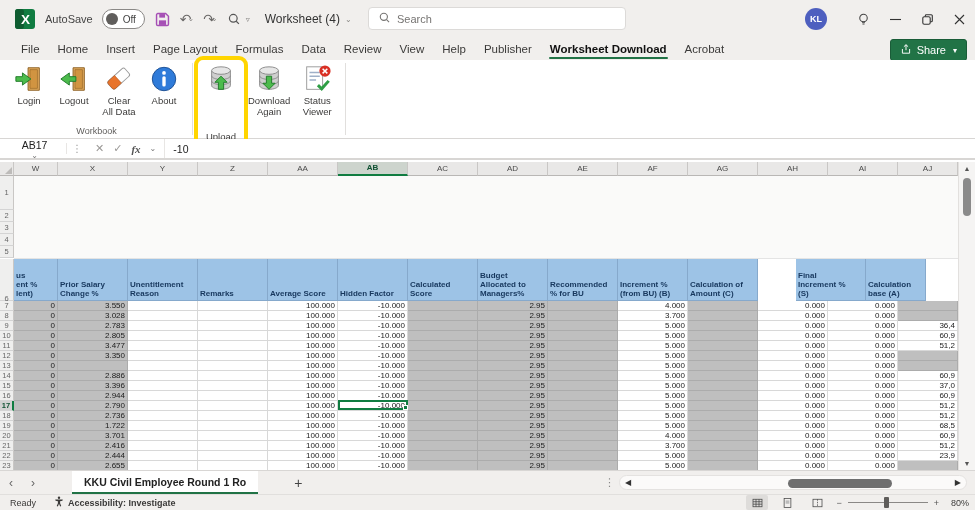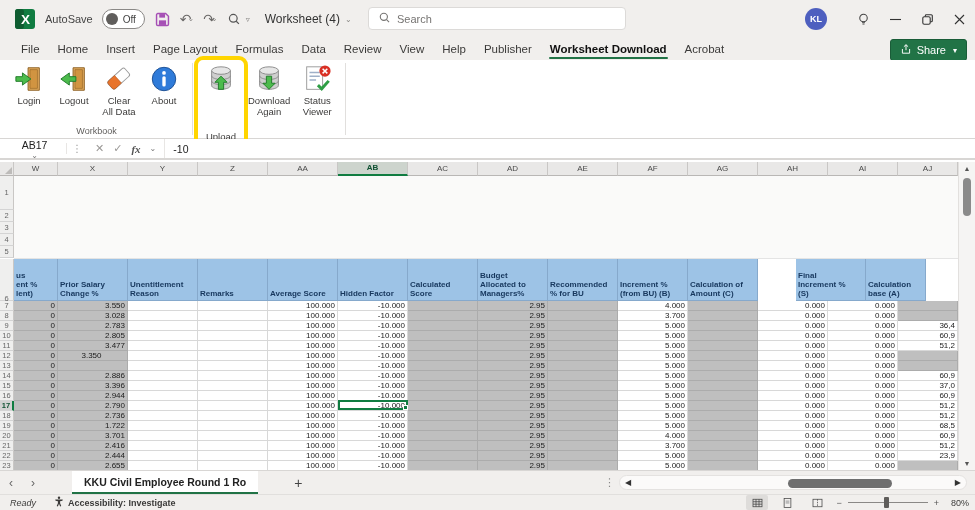--- a/index.html
+++ b/index.html
@@ -79,21 +79,21 @@
   .tabnav{font-size:12px;color:#666;padding:0 9px;}
   .sheet-tab{height:23px;background:#fff;display:flex;align-items:center;padding:0 12px;margin-left:28px;font-size:10.5px;font-weight:bold;color:#222;border-bottom:2.5px solid #217346;box-sizing:border-box;white-space:nowrap;}
   .addsheet{font-size:14px;color:#444;padding:0 0 0 36px;}
   .hs-wrap{position:absolute;right:8px;top:4px;display:flex;align-items:center;gap:4px;}
   .hdots{color:#888;font-size:11px;}
   .hscroll{position:relative;width:348px;height:15px;background:#FBFAF9;border:1px solid #E4E2E0;border-radius:8px;display:flex;align-items:center;justify-content:space-between;padding:0 5px;box-sizing:border-box;}
   .hscroll .arr{font-size:8px;color:#333;}
   .hthumb{position:absolute;left:168px;top:3px;width:104px;height:9px;background:#6f6f6f;border-radius:5px;}
   
   .statusbar{position:absolute;left:0;top:494px;width:975px;height:16px;background:#F1EFED;border-top:1px solid #E1DFDD;box-sizing:border-box;display:flex;align-items:center;font-size:9px;color:#3b3a39;}
-  .sb-ready{padding:0 18px 0 10px;font-style:italic;}
+  .sb-ready{padding:0 18px 0 10px;}
   .sb-acc{display:flex;align-items:center;gap:4px;font-weight:bold;}
   .sb-right{position:absolute;right:6px;display:flex;align-items:center;gap:8px;}
   .viewbtn{width:22px;height:15px;display:flex;align-items:center;justify-content:center;border-radius:2px;}
   .viewbtn.active{background:#DEDCDA;}
   .zoomer{display:flex;align-items:center;gap:6px;color:#555;}
   .ztrack{position:relative;width:80px;height:1px;background:#8a8886;}
   .ztick{position:absolute;left:40px;top:-3px;width:1px;height:7px;background:#8a8886;}
   .zthumb{position:absolute;left:36px;top:-5px;width:5px;height:11px;background:#5f5d5b;border-radius:1px;}
   .zlevel{font-size:9px;color:#3b3a39;min-width:22px;text-align:right;}
 </style>
@@ -430,21 +430,21 @@
         <div class="gcell dcell gray" style="width: 70px; height: 10px;"></div>
         <div class="gcell dcell white" style="width: 70px; height: 10px;">5.000</div>
         <div class="gcell dcell gray" style="width: 70px; height: 10px;"></div>
         <div class="gcell dcell white" style="width: 70px; height: 10px;">0.000</div>
         <div class="gcell dcell white" style="width: 70px; height: 10px;">0.000</div>
         <div class="gcell dcell white" style="width: 60px; height: 10px;">51,2</div>
       </div>
       <div class="grow drow">
         <div class="gut" style="height: 10px; line-height: 9px;">12</div>
         <div class="gcell dcell gray" style="width: 44px; height: 10px;">0</div>
-        <div class="gcell dcell gray" style="width: 70px; height: 10px; text-align: center;">3.350</div>
+        <div class="gcell dcell gray" style="width: 70px; height: 10px;">3.350</div>
         <div class="gcell dcell white" style="width: 70px; height: 10px;"></div>
         <div class="gcell dcell white" style="width: 70px; height: 10px;"></div>
         <div class="gcell dcell white" style="width: 70px; height: 10px;">100.000</div>
         <div class="gcell dcell white" style="width: 70px; height: 10px;">-10.000</div>
         <div class="gcell dcell gray" style="width: 70px; height: 10px;"></div>
         <div class="gcell dcell gray" style="width: 70px; height: 10px;">2.95</div>
         <div class="gcell dcell gray" style="width: 70px; height: 10px;"></div>
         <div class="gcell dcell white" style="width: 70px; height: 10px;">5.000</div>
         <div class="gcell dcell gray" style="width: 70px; height: 10px;"></div>
         <div class="gcell dcell white" style="width: 70px; height: 10px;">0.000</div>

